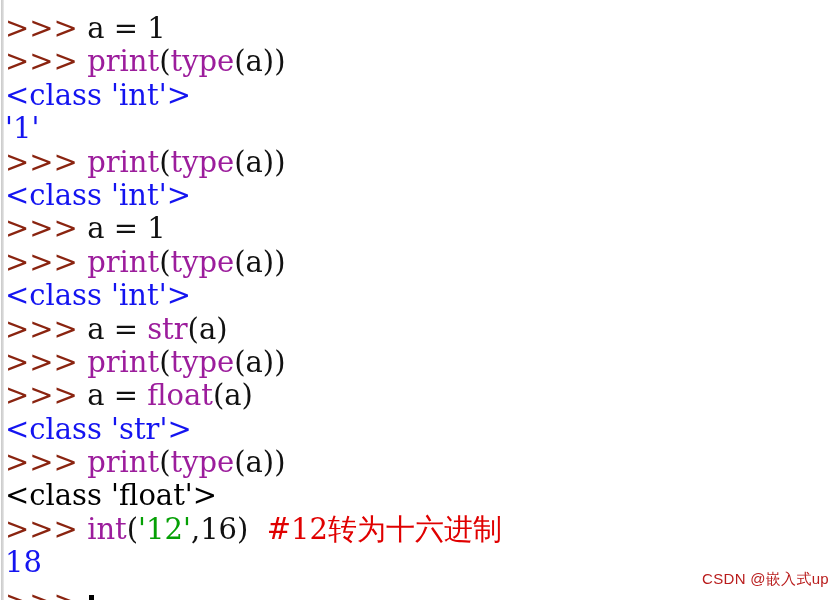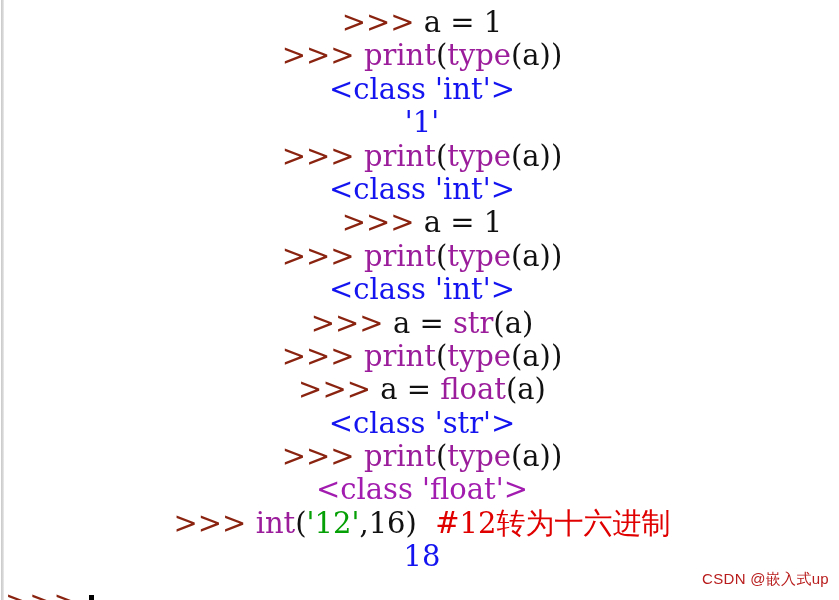--- a/index.html
+++ b/index.html
@@ -23,22 +23,21 @@
     width: 3px;
     height: 600px;
     background: linear-gradient(to right, #c9c9c9 0%, #d7d7d7 55%, #ececec 100%);
   }
   #console {
     position: absolute;
     left: 5px;
     top: 0px;
     right: 0;
     bottom: 0;
-    padding-top: 6px;
-    text-align: center;
+    padding-top: 12px;
   }
   .line {
     height: 33.4px;
     line-height: 33.4px;
     white-space: pre;
     font-size: 29px;
     font-family: "DejaVu Serif", "Liberation Serif", serif;
     letter-spacing: 0px;
     color: #000000;
   }
@@ -97,21 +96,21 @@
       <div class="line"><span class="tok t-prompt" style="color: rgb(138, 36, 16);">&gt;&gt;&gt; </span><span class="tok t-builtin" style="color: rgb(156, 29, 156);">print</span><span class="tok t-plain" style="color: rgb(17, 17, 17);">(</span><span class="tok t-builtin" style="color: rgb(156, 29, 156);">type</span><span class="tok t-plain" style="color: rgb(17, 17, 17);">(a))</span></div>
       <div class="line"><span class="tok t-output" style="color: rgb(20, 20, 240);">&lt;class 'int'&gt;</span></div>
       <div class="line"><span class="tok t-prompt" style="color: rgb(138, 36, 16);">&gt;&gt;&gt; </span><span class="tok t-plain" style="color: rgb(17, 17, 17);">a = 1</span></div>
       <div class="line"><span class="tok t-prompt" style="color: rgb(138, 36, 16);">&gt;&gt;&gt; </span><span class="tok t-builtin" style="color: rgb(156, 29, 156);">print</span><span class="tok t-plain" style="color: rgb(17, 17, 17);">(</span><span class="tok t-builtin" style="color: rgb(156, 29, 156);">type</span><span class="tok t-plain" style="color: rgb(17, 17, 17);">(a))</span></div>
       <div class="line"><span class="tok t-output" style="color: rgb(20, 20, 240);">&lt;class 'int'&gt;</span></div>
       <div class="line"><span class="tok t-prompt" style="color: rgb(138, 36, 16);">&gt;&gt;&gt; </span><span class="tok t-plain" style="color: rgb(17, 17, 17);">a = </span><span class="tok t-builtin" style="color: rgb(156, 29, 156);">str</span><span class="tok t-plain" style="color: rgb(17, 17, 17);">(a)</span></div>
       <div class="line"><span class="tok t-prompt" style="color: rgb(138, 36, 16);">&gt;&gt;&gt; </span><span class="tok t-builtin" style="color: rgb(156, 29, 156);">print</span><span class="tok t-plain" style="color: rgb(17, 17, 17);">(</span><span class="tok t-builtin" style="color: rgb(156, 29, 156);">type</span><span class="tok t-plain" style="color: rgb(17, 17, 17);">(a))</span></div>
       <div class="line"><span class="tok t-prompt" style="color: rgb(138, 36, 16);">&gt;&gt;&gt; </span><span class="tok t-plain" style="color: rgb(17, 17, 17);">a = </span><span class="tok t-builtin" style="color: rgb(156, 29, 156);">float</span><span class="tok t-plain" style="color: rgb(17, 17, 17);">(a)</span></div>
       <div class="line"><span class="tok t-output" style="color: rgb(20, 20, 240);">&lt;class 'str'&gt;</span></div>
       <div class="line"><span class="tok t-prompt" style="color: rgb(138, 36, 16);">&gt;&gt;&gt; </span><span class="tok t-builtin" style="color: rgb(156, 29, 156);">print</span><span class="tok t-plain" style="color: rgb(17, 17, 17);">(</span><span class="tok t-builtin" style="color: rgb(156, 29, 156);">type</span><span class="tok t-plain" style="color: rgb(17, 17, 17);">(a))</span></div>
-      <div class="line"><span class="tok t-output" style="color: #a21caf;">&lt;class 'float'&gt;</span></div>
+      <div class="line"><span class="tok t-output" style="color: #000000;">&lt;class 'float'&gt;</span></div>
       <div class="line"><span class="tok t-prompt" style="color: rgb(138, 36, 16);">&gt;&gt;&gt; </span><span class="tok t-builtin" style="color: rgb(156, 29, 156);">int</span><span class="tok t-plain" style="color: rgb(17, 17, 17);">(</span><span class="tok t-string" style="color: rgb(5, 160, 5);">'12'</span><span class="tok t-plain" style="color: rgb(17, 17, 17);">,16)  </span><span class="tok t-comment" style="color: rgb(224, 0, 0);">#12转为十六进制</span></div>
       <div class="line"><span class="tok t-output" style="color: rgb(20, 20, 240);">18</span></div>
     </div>
 
   <div id="lastline"><span class="tok t-prompt" style="color: rgb(138, 36, 16);">&gt;&gt;&gt; </span><span class="caret"></span></div>
 
   <div id="watermark" style="color: #b91c1c;">CSDN @嵌入式up</div>
 
 </div>
 

